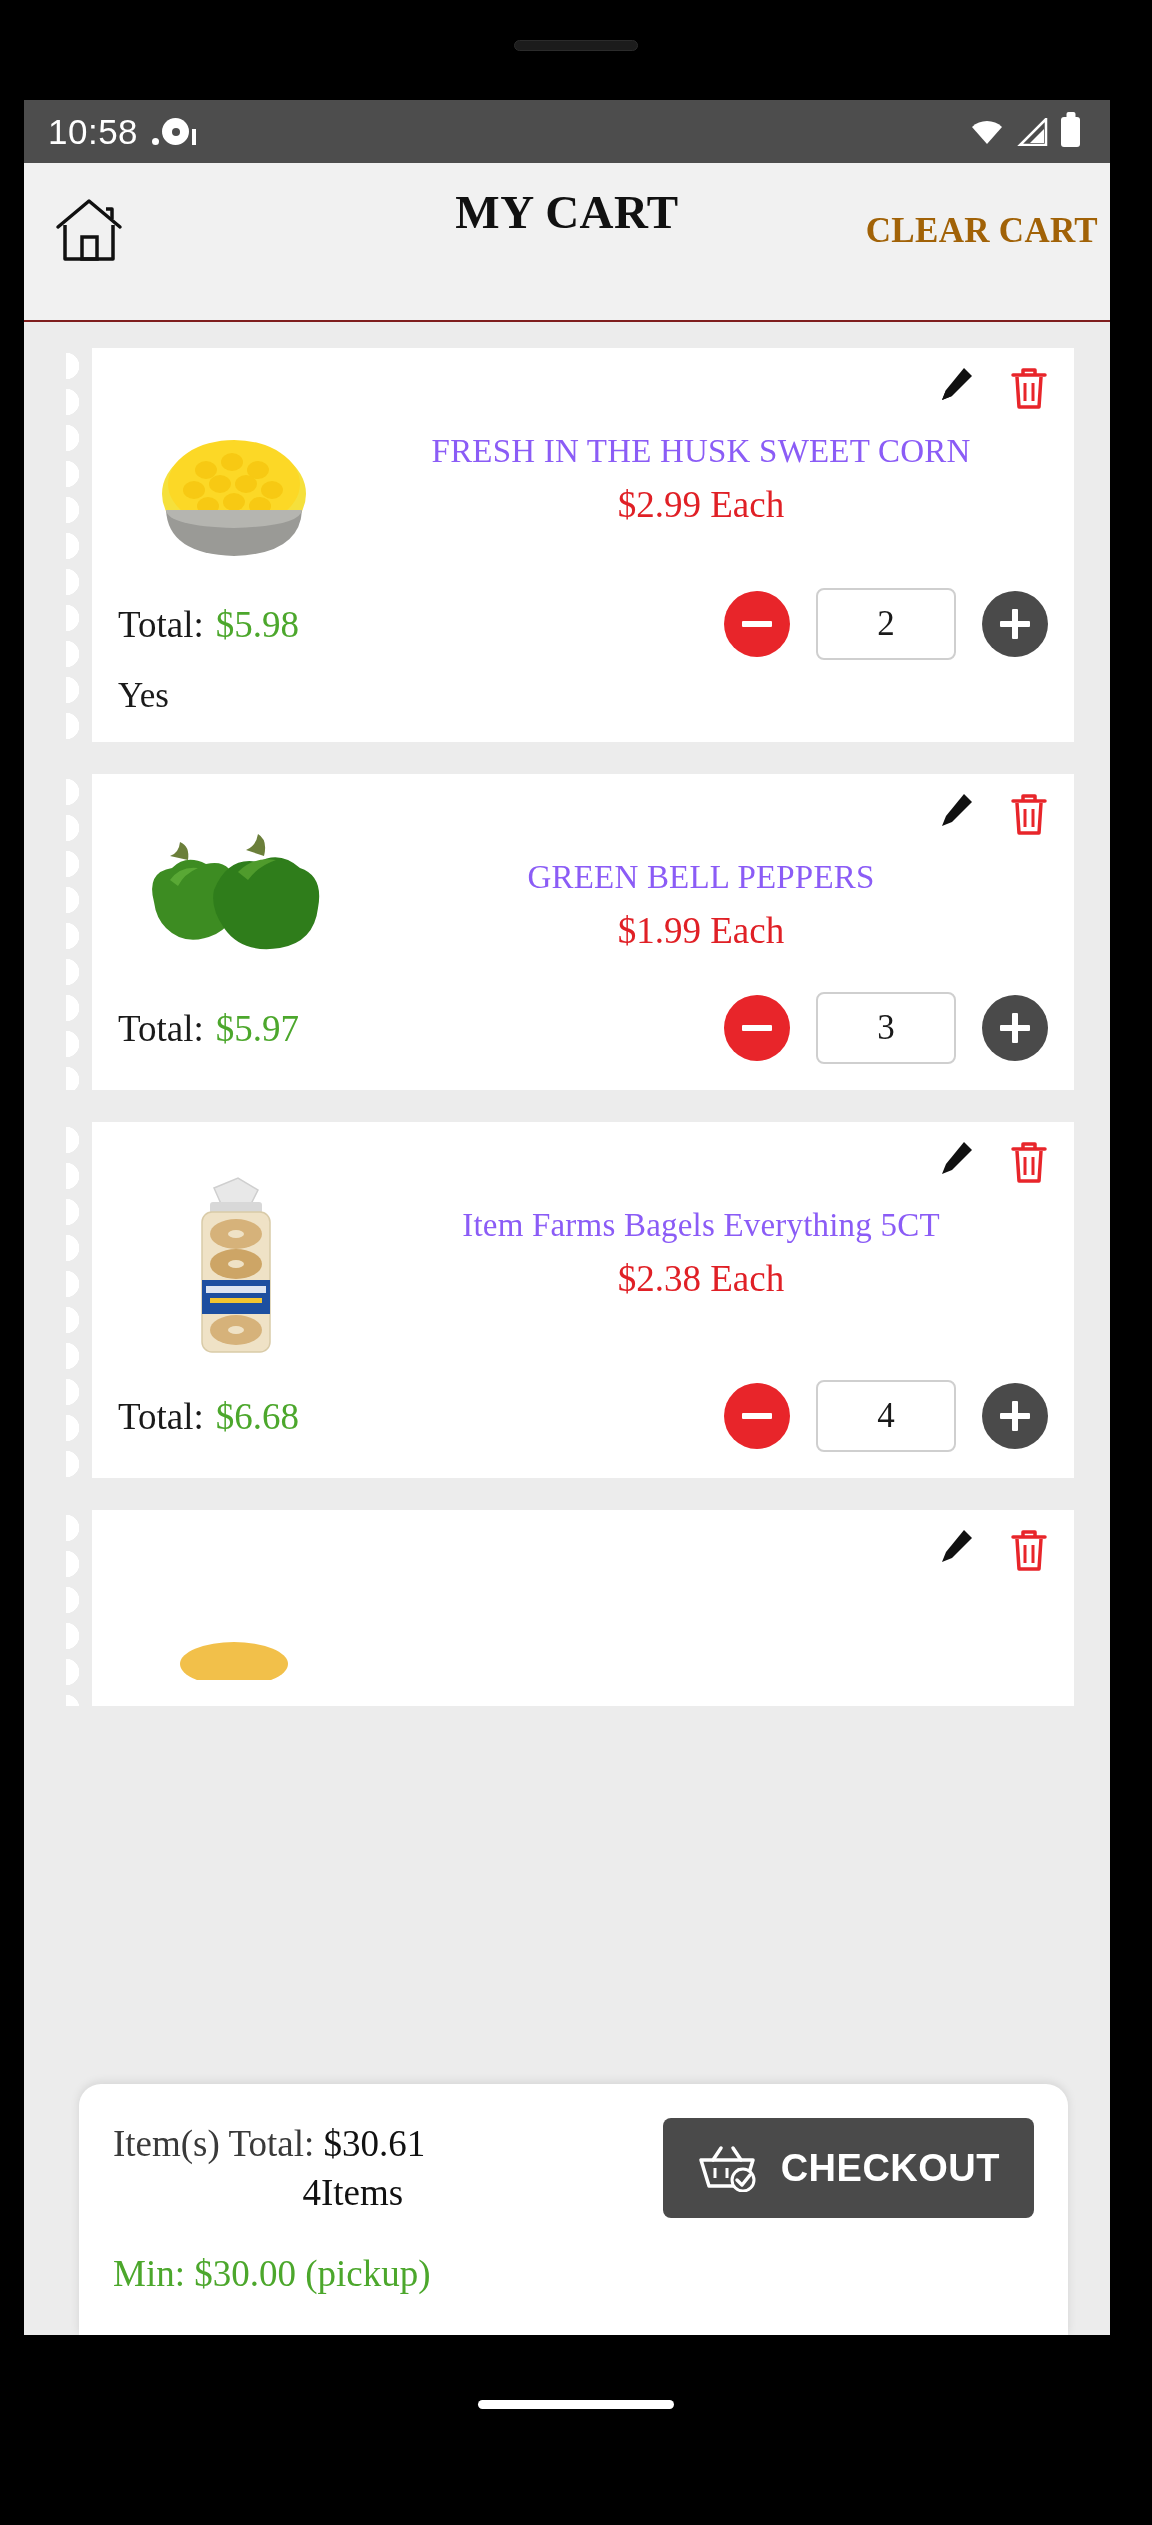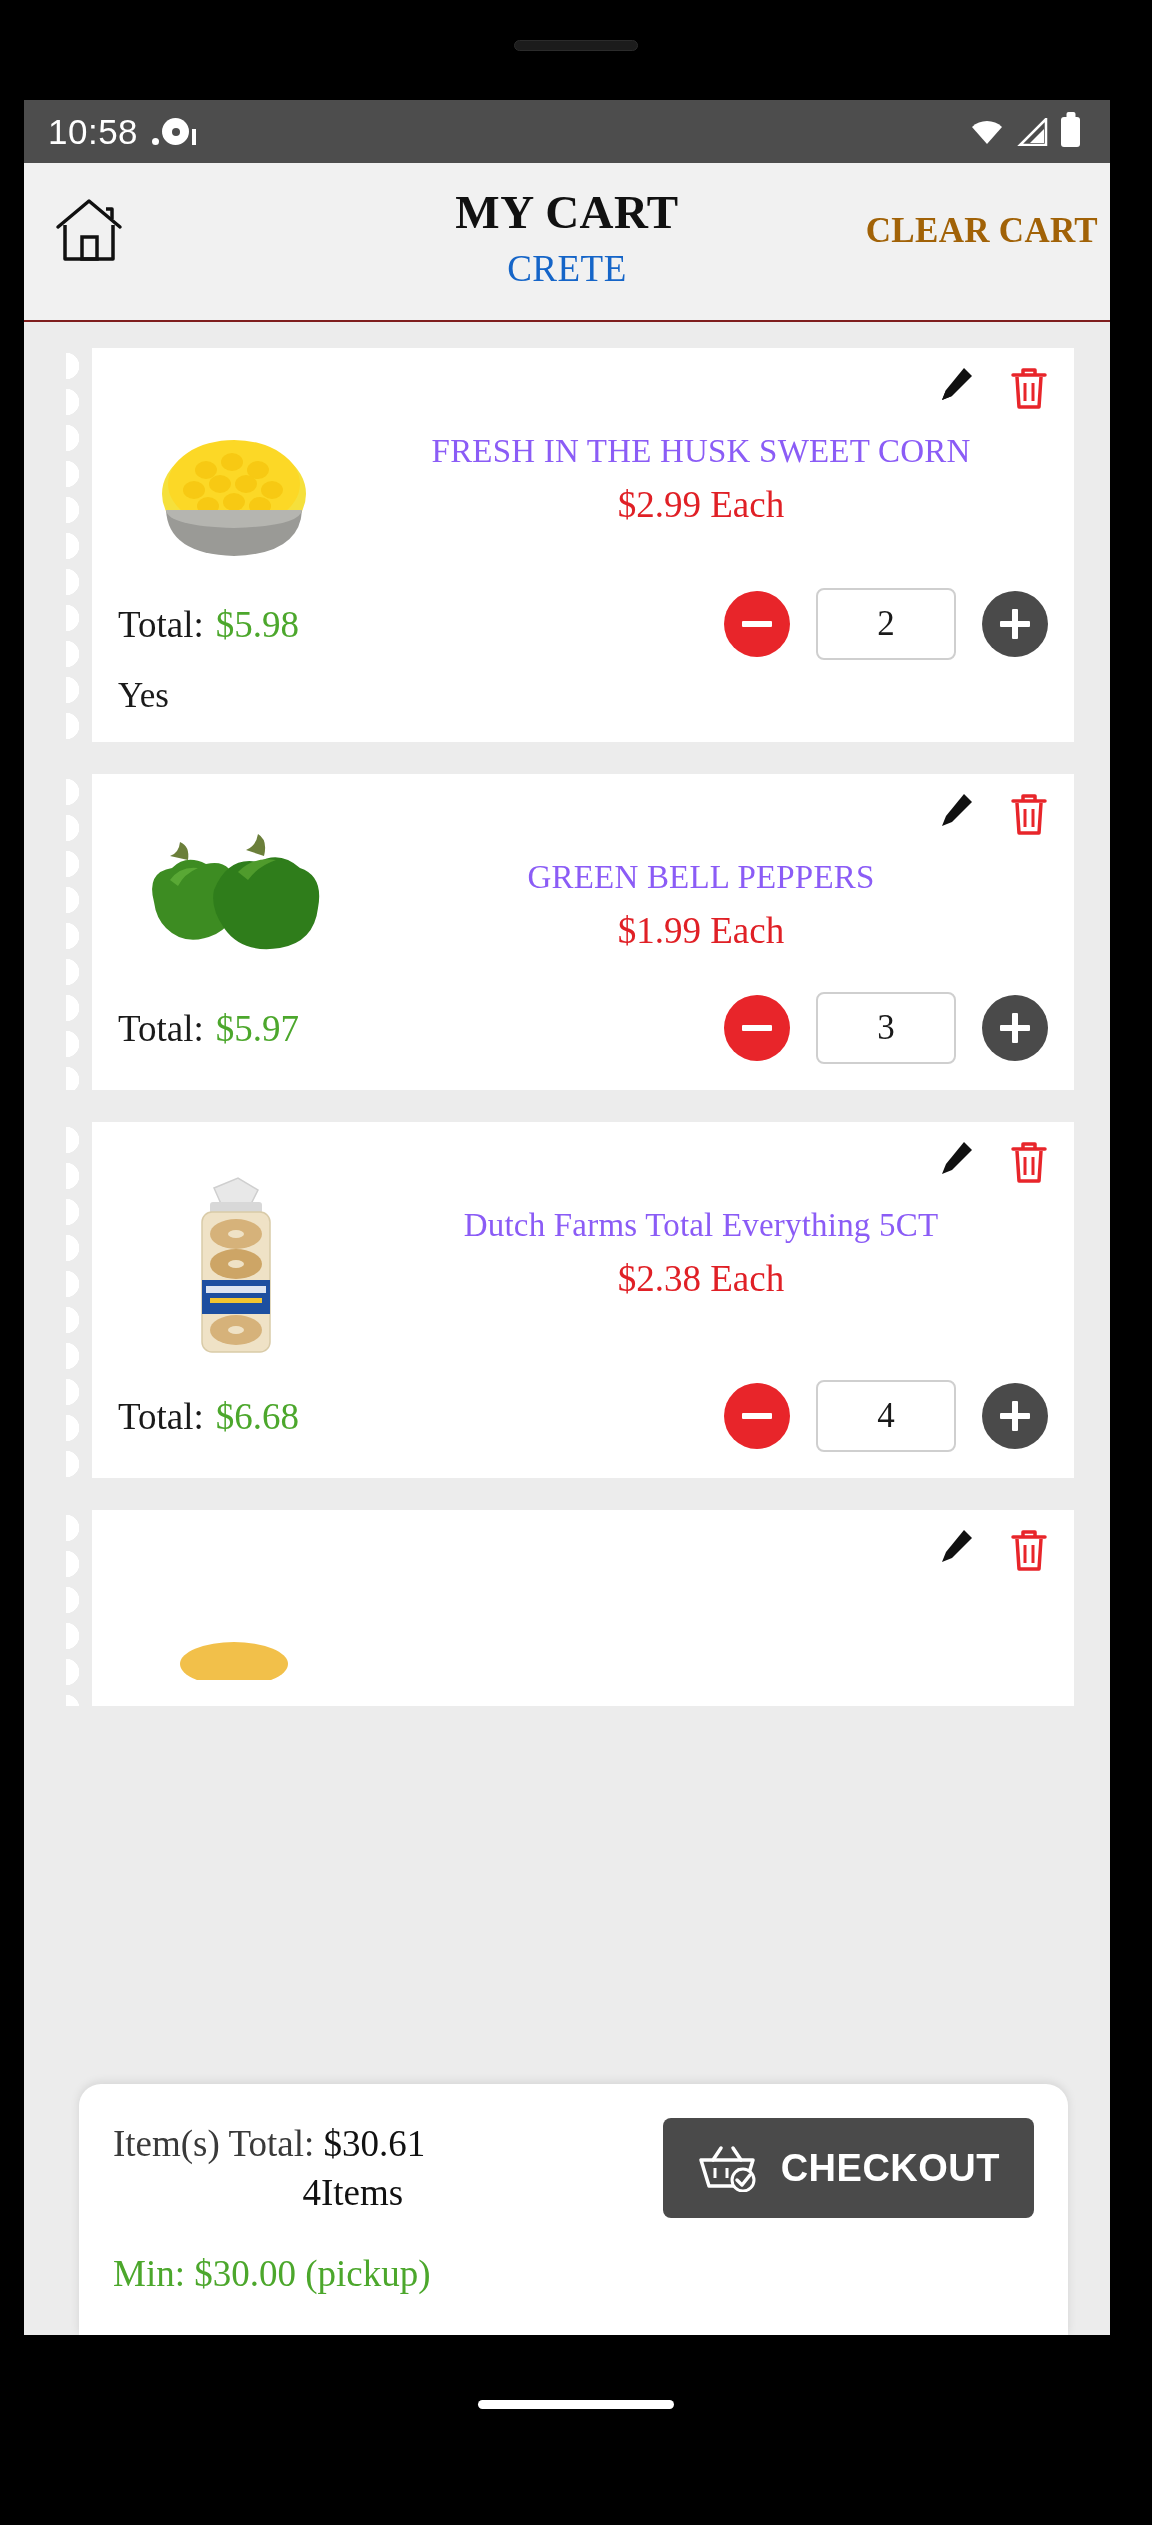--- a/index.html
+++ b/index.html
@@ -255,21 +255,20 @@
       <span class="home-btn">
         <svg viewBox="0 0 70 66" width="70" height="66">
           <path d="M4 30 L35 4 L66 30" fill="none" stroke="#111" stroke-width="3.5" stroke-linecap="round" stroke-linejoin="round"></path>
           <path d="M11 28 L11 62 L59 62 L59 28" fill="none" stroke="#111" stroke-width="3.5" stroke-linejoin="round"></path>
           <rect x="28" y="40" width="15" height="22" fill="none" stroke="#111" stroke-width="3.5"></rect>
           <path d="M52 12 L58 12 L58 22" fill="none" stroke="#111" stroke-width="3.5" stroke-linejoin="round"></path>
         </svg>
       </span>
       <div class="titles">
         <div class="title-main">MY CART</div>
-        <div class="title-sub">CRETE</div>
       </div>
       <span class="clear-cart">CLEAR CART</span>
     </div>
 
     <div class="scroll">
 
       <div class="card">
         <div class="card-actions">
           <span class="icon-edit">
             <svg viewBox="0 0 36 38" width="36" height="38">
@@ -397,21 +396,21 @@
               <ellipse cx="118" cy="92" rx="26" ry="15" fill="#cda566"></ellipse>
               <ellipse cx="118" cy="92" rx="8" ry="4" fill="#efe2c6"></ellipse>
               <rect x="84" y="108" width="68" height="34" fill="#1d4fa0"></rect>
               <rect x="88" y="114" width="60" height="7" fill="#fff" opacity=".85"></rect>
               <rect x="92" y="126" width="52" height="5" fill="#f2c531"></rect>
               <ellipse cx="118" cy="158" rx="26" ry="15" fill="#d6b27a"></ellipse>
               <ellipse cx="118" cy="158" rx="8" ry="4" fill="#efe2c6"></ellipse>
             </svg>
           </div>
           <div class="info">
-            <div class="p-name">Dutch Farms Total Everything 5CT</div>
+            <div class="p-name">Item Farms Bagels Everything 5CT</div>
             <div class="p-price">$2.38 Each</div>
           </div>
         </div>
         <div class="row-total">
           <span class="total-lbl">Total:</span>
           <span class="total-val">$6.68</span>
           <span class="stepper">
             <span class="btn-minus"></span>
             <span class="qty-box">4</span>
             <span class="btn-plus"></span>

